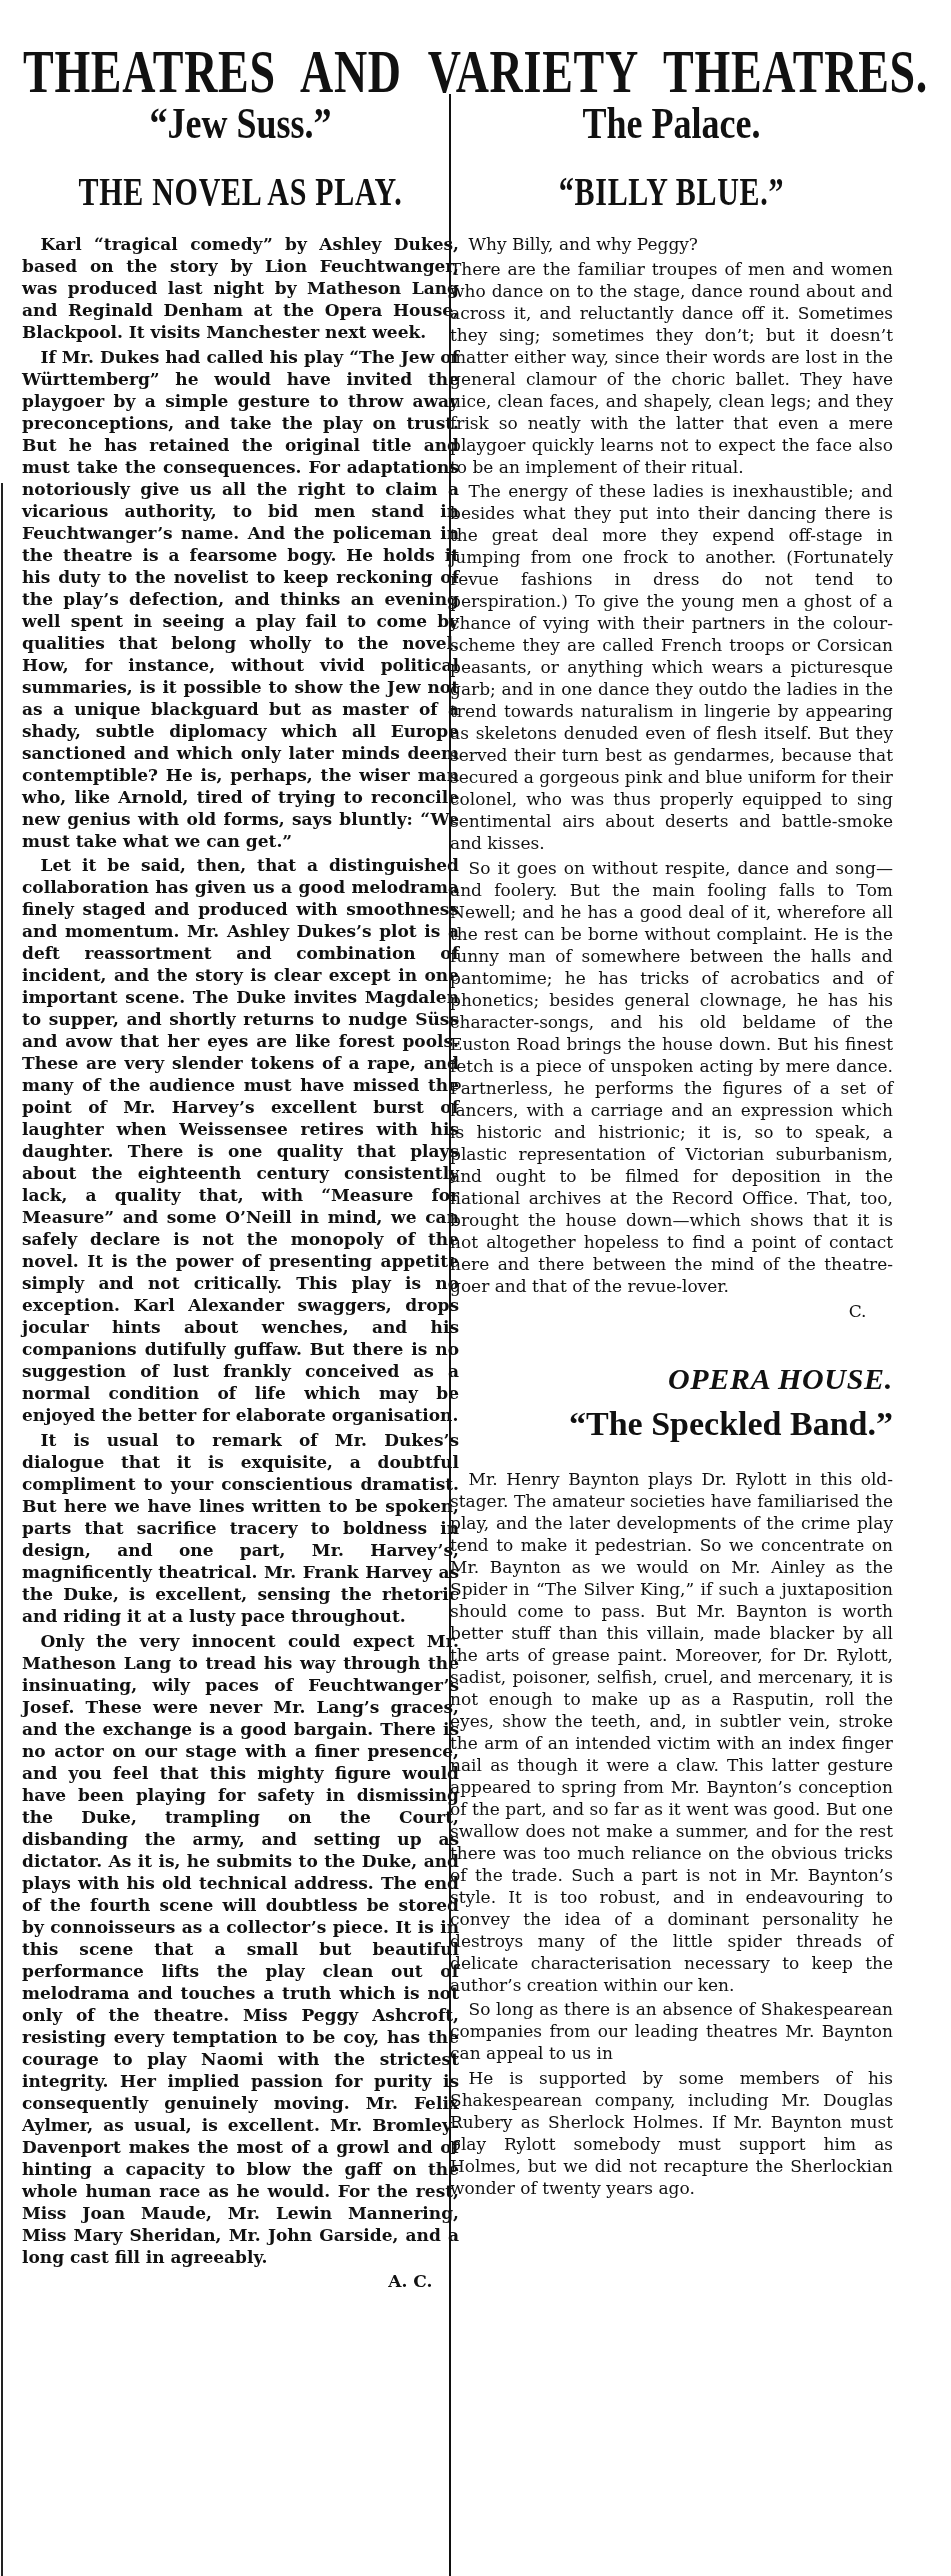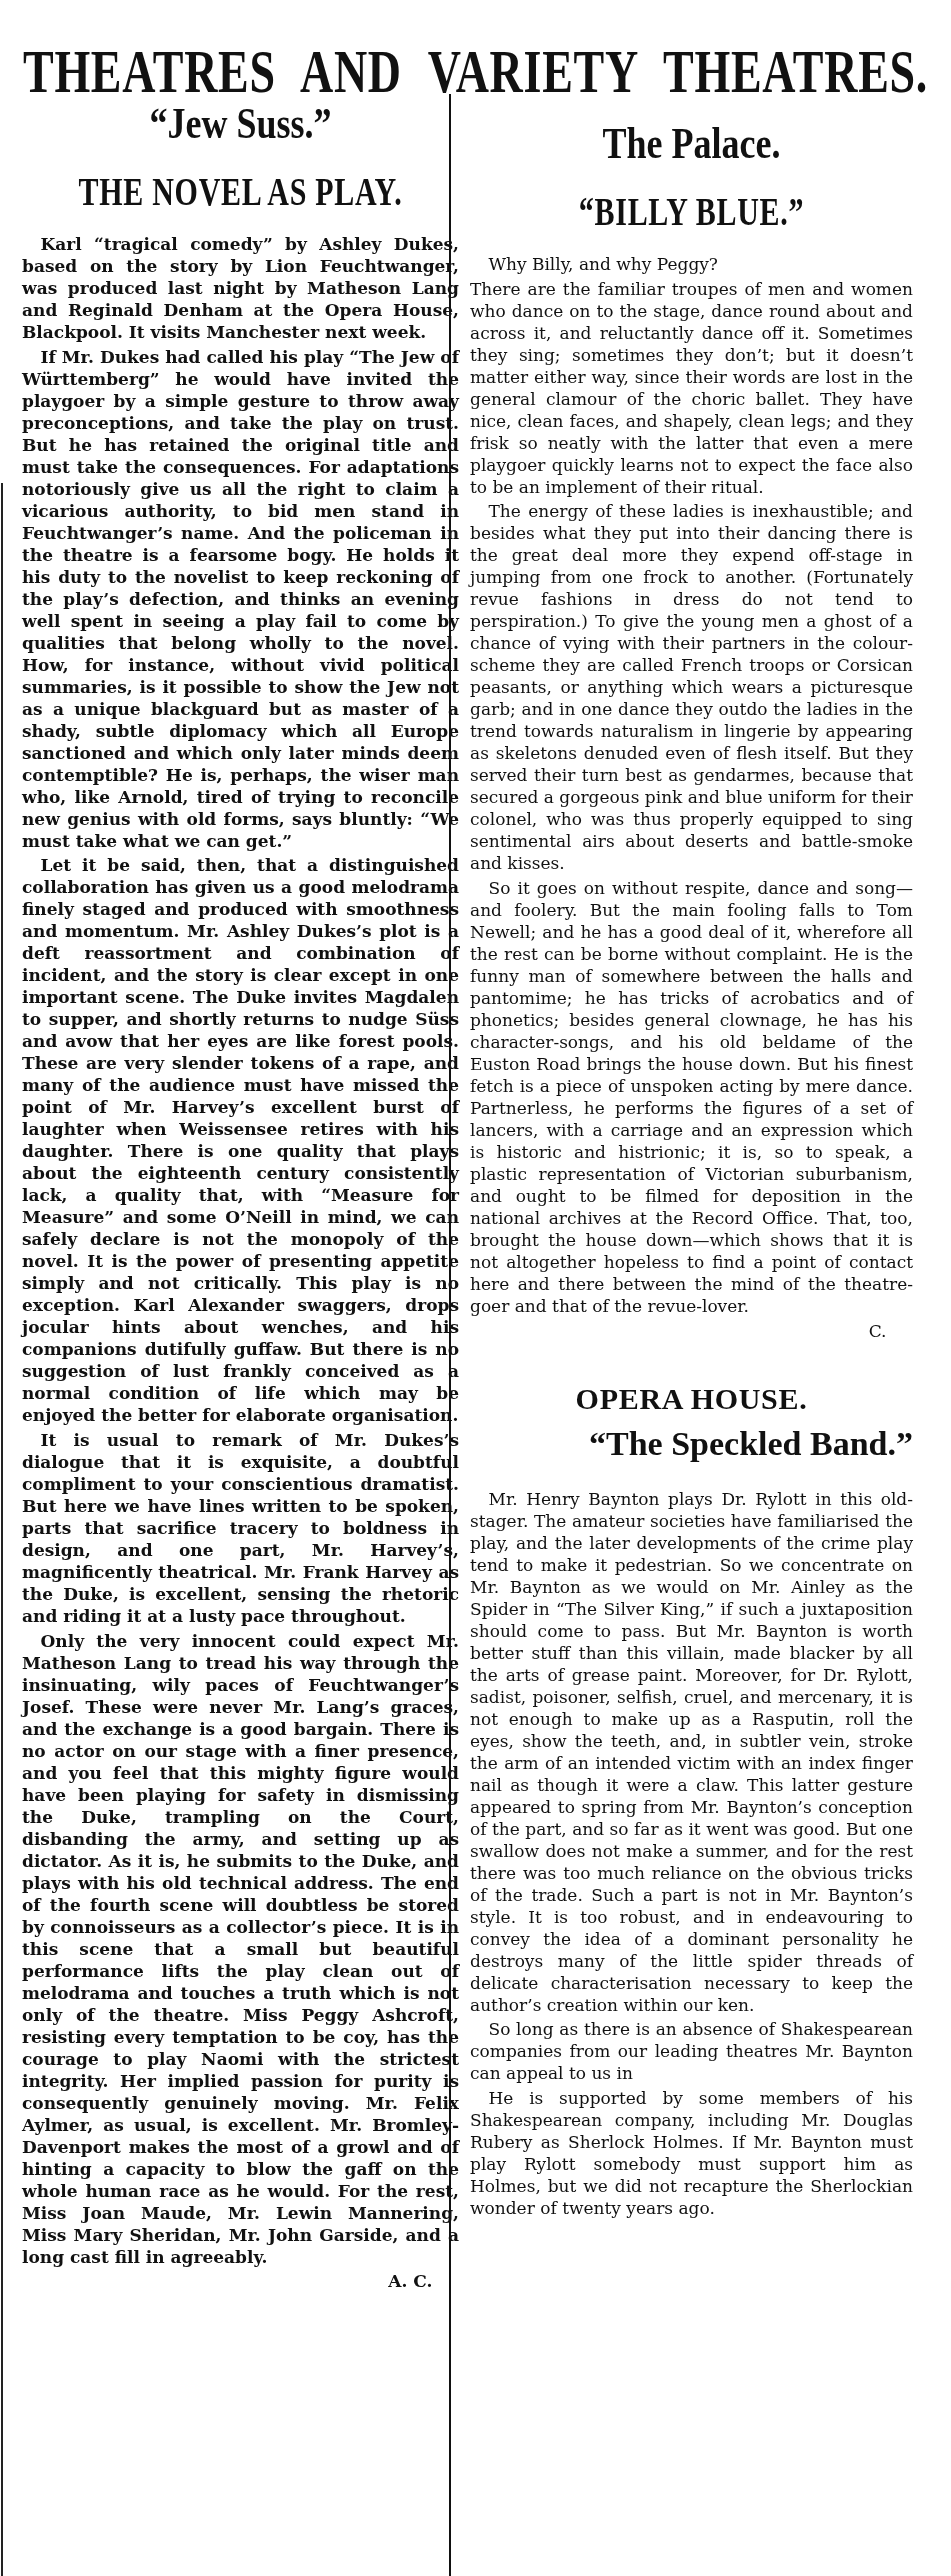--- a/index.html
+++ b/index.html
@@ -22,21 +22,21 @@
     letter-spacing: 0.7px;
     transform: scaleY(1.35);
     transform-origin: top center;
     word-spacing: 14.6px;
   }
   .col {
     position: absolute;
     top: 93px;
   }
   .col-left  { left: 22px;  width: 437px; }
-  .col-right { left: 470px; width: 443px; margin-top: 20px; }
+  .col-right { left: 450px; width: 443px; }
   .divider {
     position: absolute;
     left: 449px;
     top: 94px;
     width: 2px;
     height: 2482px;
     background: #111;
   }
   .edge-rule {
     position: absolute;
@@ -63,25 +63,26 @@
     font-weight: bold;
     font-size: 30px;
     line-height: 1;
     margin: 14.6px 0 0 0;
     height: 61px;
     letter-spacing: 0.7px;
     transform: scaleY(1.3);
     transform-origin: top center;
   }
   .h-section {
-    text-align: center;
+    text-align: right;
     font-family: "Liberation Serif", "DejaVu Serif", serif;
     font-size: 30px;
     margin: 40px 0 9.3px 0;
     letter-spacing: 0.7px;
+    font-style: italic;
   }
   .h-section-sub {
     text-align: right;
     font-family: Liberation Serif, serif;
     font-size: 34px;
     margin: 6.6px 0 25px 0;
   }
   .para {
     font-family: "DejaVu Serif", "Liberation Serif", serif;
     font-size: 17px;

